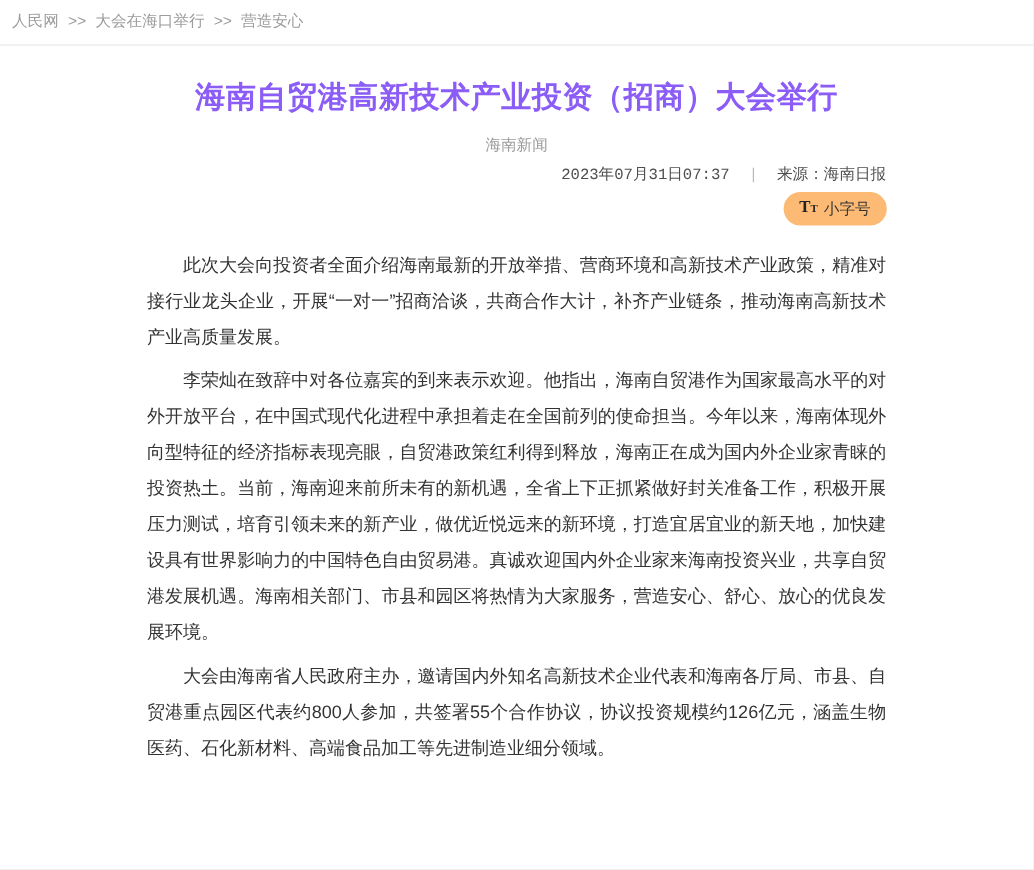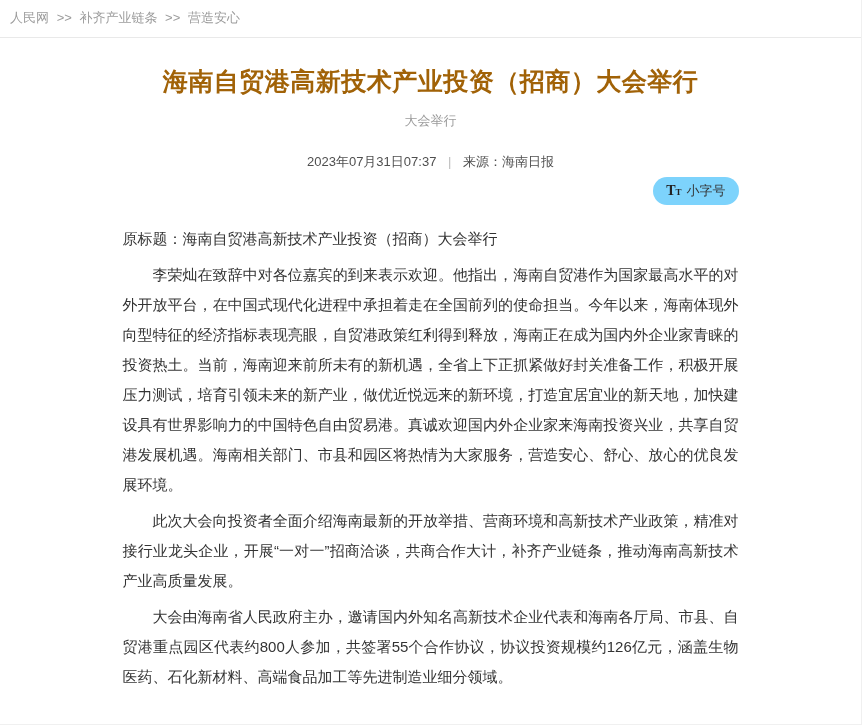--- a/index.html
+++ b/index.html
@@ -35,50 +35,51 @@
   
   .article {
     width: 616px;
     margin: 0 auto;
   }
   .article-title {
     margin-top: 27px;
     text-align: center;
     font-size: 25px;
     font-weight: bold;
-    color: #a16207;
+    color: #8b5cf6;
     line-height: 1.35;
     letter-spacing: 0.5px;
   }
   .article-subtitle {
     margin-top: 13px;
     text-align: center;
     font-size: 13px;
     color: #9b9b9b;
   }
   .article-meta {
-    margin-top: 23px;
-    text-align: center;
+    margin-top: 6px;
+    text-align: right;
     font-size: 13px;
     color: #4f4f4f;
+    font-family: Liberation Mono, monospace;
   }
   .article-meta .divider {
     color: #bbb;
     margin: 0 8px;
   }
   .toolbar {
     margin-top: 6px;
     display: flex;
     justify-content: flex-end;
   }
   .font-size-btn {
     display: inline-flex;
     align-items: center;
     gap: 5px;
-    background: #7dd3fc;
+    background: #fdba74;
     border: none;
     border-radius: 14px;
     padding: 5px 13px;
     font-size: 13px;
     color: #333;
     cursor: pointer;
     font-family: inherit;
   }
   .tt-icon { line-height: 1; color: #222; }
   .tt-icon .t-big { font-size: 14px; font-family: "Liberation Serif", serif; font-weight: bold; }
@@ -100,46 +101,45 @@
   }
 </style>
 </head>
 <body>
 
 <div class="page">
 
   <div class="breadcrumb">
     <a>人民网</a>
     <span class="sep">&gt;&gt;</span>
-    <a>补齐产业链条</a>
+    <a>大会在海口举行</a>
     <span class="sep">&gt;&gt;</span>
     <a>营造安心</a>
   </div>
 
   <div class="article">
 
     <h1 class="article-title">海南自贸港高新技术产业投资（招商）大会举行</h1>
 
-    <div class="article-subtitle">大会举行</div>
+    <div class="article-subtitle">海南新闻</div>
 
     <div class="article-meta">
       <span>2023年07月31日07:37</span>
       <span class="divider">|</span>
       <span>来源：海南日报</span>
     </div>
 
     <div class="toolbar">
       <button class="font-size-btn">
         <span class="tt-icon"><span class="t-big">T</span><span class="t-small">T</span></span>
         <span>小字号</span>
       </button>
     </div>
 
     <div class="article-body">
-      <p class="original-title">原标题：海南自贸港高新技术产业投资（招商）大会举行</p>
+      <p>此次大会向投资者全面介绍海南最新的开放举措、营商环境和高新技术产业政策，精准对接行业龙头企业，开展“一对一”招商洽谈，共商合作大计，补齐产业链条，推动海南高新技术产业高质量发展。</p>
       <p>李荣灿在致辞中对各位嘉宾的到来表示欢迎。他指出，海南自贸港作为国家最高水平的对外开放平台，在中国式现代化进程中承担着走在全国前列的使命担当。今年以来，海南体现外向型特征的经济指标表现亮眼，自贸港政策红利得到释放，海南正在成为国内外企业家青睐的投资热土。当前，海南迎来前所未有的新机遇，全省上下正抓紧做好封关准备工作，积极开展压力测试，培育引领未来的新产业，做优近悦远来的新环境，打造宜居宜业的新天地，加快建设具有世界影响力的中国特色自由贸易港。真诚欢迎国内外企业家来海南投资兴业，共享自贸港发展机遇。海南相关部门、市县和园区将热情为大家服务，营造安心、舒心、放心的优良发展环境。</p>
-      <p>此次大会向投资者全面介绍海南最新的开放举措、营商环境和高新技术产业政策，精准对接行业龙头企业，开展“一对一”招商洽谈，共商合作大计，补齐产业链条，推动海南高新技术产业高质量发展。</p>
       <p>大会由海南省人民政府主办，邀请国内外知名高新技术企业代表和海南各厅局、市县、自贸港重点园区代表约800人参加，共签署55个合作协议，协议投资规模约126亿元，涵盖生物医药、石化新材料、高端食品加工等先进制造业细分领域。</p>
 
     </div>
 
   </div>
 </div>
 
 </body></html>

